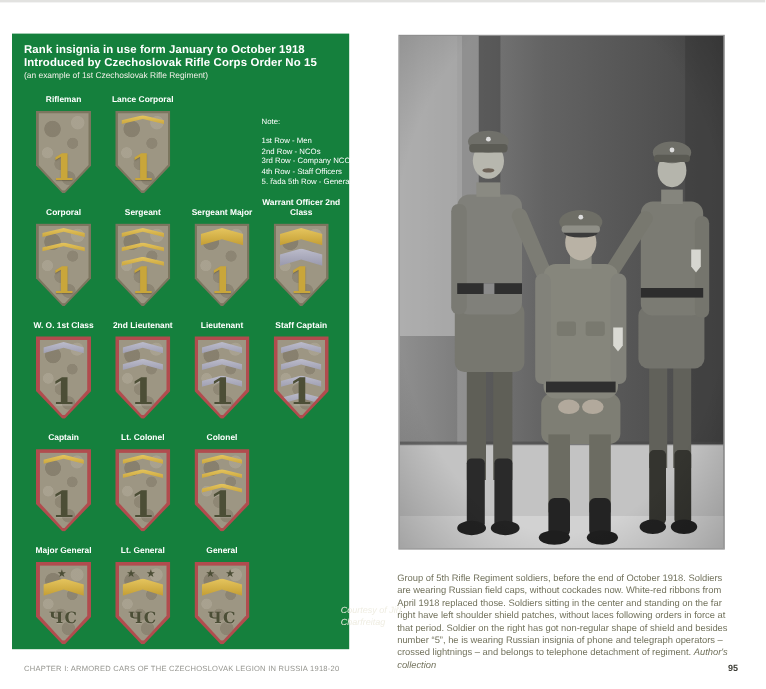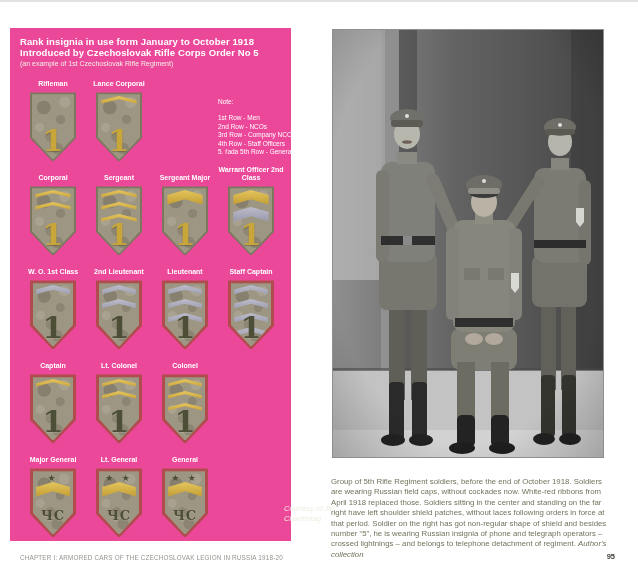--- a/index.html
+++ b/index.html
@@ -1,21 +1,21 @@
 <!DOCTYPE html>
 <html><head>
 <meta charset="utf-8">
 <style>
   html,body{margin:0;padding:0;background:#ffffff;}
   body{font-family:"Liberation Sans",sans-serif;}
   #page{position:relative;width:638px;height:574px;background:#ffffff;overflow:hidden;}
   #page::before{content:"";position:absolute;top:0;left:0;right:0;height:2px;background:#e2e2e0;}
 
   
-  .panel{position:absolute;left:10px;top:28px;width:281px;height:513px;background:#ec4899;box-sizing:border-box;padding:8px 8px 0 10px;}
+  .panel{position:absolute;left:10px;top:28px;width:281px;height:513px;background:#15803d;box-sizing:border-box;padding:8px 8px 0 10px;}
   .title1,.title2{color:#ffffff;font-weight:bold;font-size:9.5px;line-height:11px;letter-spacing:.1px;}
   .title3{color:#f2f0e8;font-size:7px;line-height:9px;margin-top:1px;}
   .grid{margin-top:4px;}
   .insignia-row{display:flex;margin-bottom:5px;}
   .cell{width:66px;flex:0 0 66px;display:flex;flex-direction:column;align-items:center;}
   .ins-label{min-height:16px;display:flex;align-items:flex-end;justify-content:center;text-align:center;
     color:#ffffff;font-weight:bold;font-size:7px;line-height:8px;margin-bottom:2px;}
   
   .shield{position:relative;width:46px;height:70px;margin-top:1px;
     clip-path:polygon(0 2%,100% 2%,100% 67%,52% 100%,48% 100%,0 67%);
@@ -64,21 +64,21 @@
   .footer-text{position:absolute;left:20px;top:554px;color:#93938d;font-size:6.3px;letter-spacing:.2px;}
   .page-number{position:absolute;right:23px;top:552px;color:#3c3c35;font-size:7.5px;font-weight:bold;}
 </style>
 </head>
 <body>
 
 <div id="page">
 
   <div class="panel">
     <div class="title1">Rank insignia in use form January to October 1918</div>
-    <div class="title2">Introduced by Czechoslovak Rifle Corps Order No 5</div>
+    <div class="title2">Introduced by Czechoslovak Rifle Corps Order No 15</div>
     <div class="title3">(an example of 1st Czechoslovak Rifle Regiment)</div>
     <div class="grid">
         <div class="insignia-row">
           <div class="cell">
             <div class="ins-label">Rifleman</div>
             <div class="shield">
               <div class="shield-in">
                 <div class="numeral gold">1</div>
               </div>
             </div>

